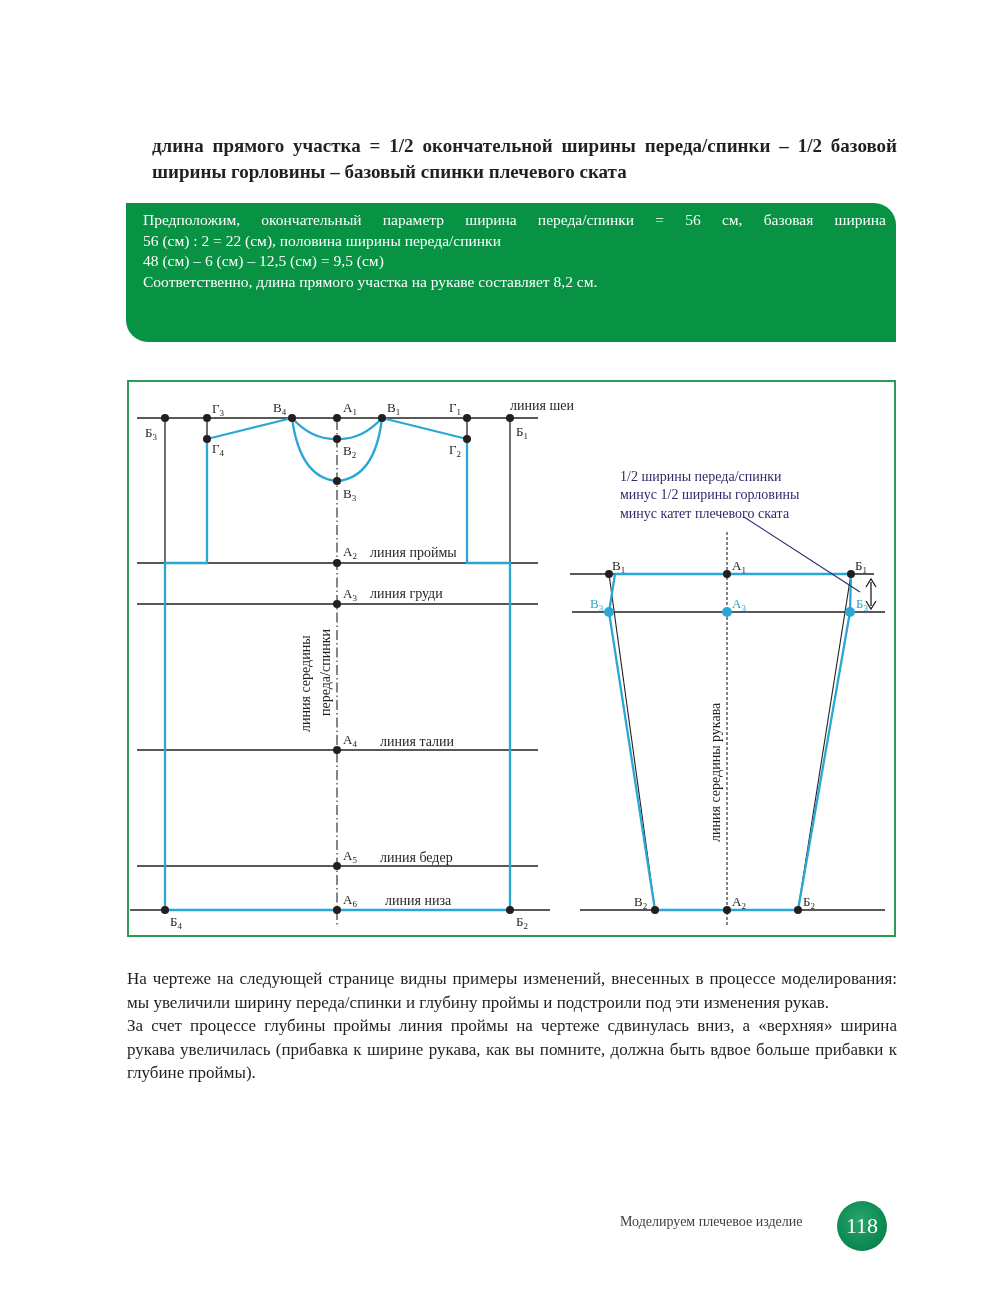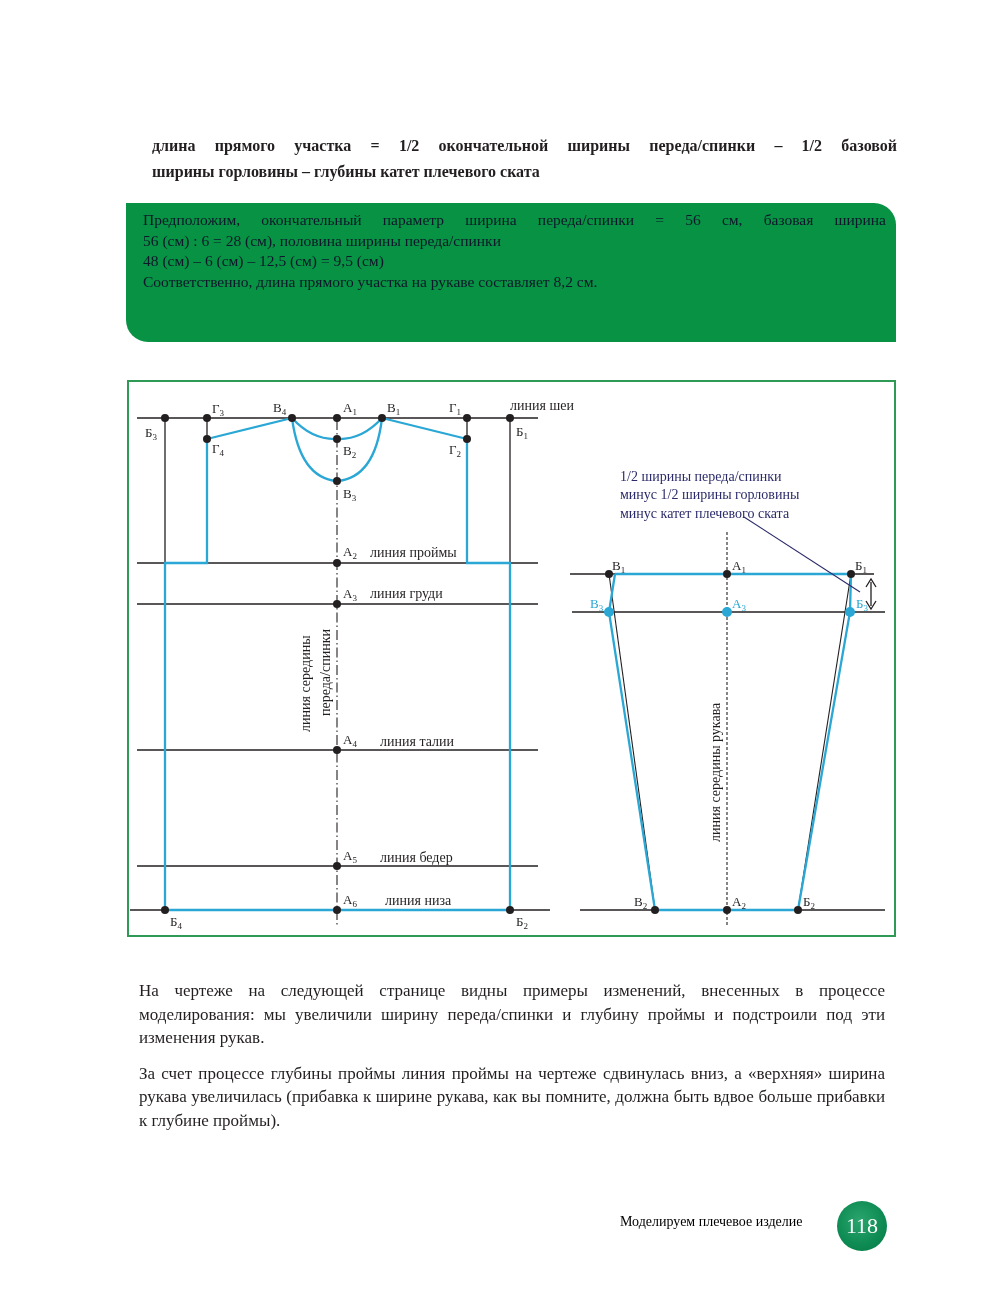--- a/index.html
+++ b/index.html
@@ -1,49 +1,49 @@
 <!DOCTYPE html>
 <html><head>
 <meta charset="utf-8">
 <style>
   html, body { margin:0; padding:0; background:#ffffff; }
   body { width:997px; height:1291px; position:relative; overflow:hidden;
          font-family:"Liberation Serif","DejaVu Serif",serif; color:#231f20; }
   .formula { position:absolute; left:152px; top:133px; width:745px;
-             font-size:16px; font-weight:bold; line-height:26px; text-align:justify; }
+             font-size:19px; font-weight:bold; line-height:26px; text-align:justify; }
   .formula span { display:block; }
   .formula .l1 { text-align-last:justify; }
   .greenbox { position:absolute; left:126px; top:203px; width:770px; height:139px;
-              background:#079244; border-radius:0 22px 0 22px; color:#0f172a;
+              background:#079244; border-radius:0 22px 0 22px; color:#ffffff;
               box-sizing:border-box; padding:7px 10px 0 17px; font-size:15.5px; line-height:20.5px; }
   .greenbox div { white-space:nowrap; }
   .greenbox .j { text-align-last:justify; text-align:justify; white-space:normal; }
   .figure { position:absolute; left:127px; top:380px; width:769px; height:557px;
             border:2px solid #2e9a55; box-sizing:border-box; }
   .figure svg { position:absolute; left:-2px; top:-2px; }
   .svgtext { font-family:"Liberation Serif","DejaVu Serif",serif; }
   .body-text { position:absolute; left:127px; top:967px; width:770px;
                font-size:17px; line-height:23.5px; color:#231f20; text-align:justify; }
-  .body-text p { margin:12px; }
-  .footer-title { position:absolute; left:620px; top:1214px; font-size:14px; color:#000000; }
+  .body-text p { margin:0; }
+  .footer-title { position:absolute; left:620px; top:1214px; font-size:14px; color:#404040; }
   .page-num { position:absolute; left:837px; top:1201px; width:50px; height:50px; border-radius:50%;
               background:radial-gradient(circle at 45% 40%, #2aa56e, #0d8a52 60%, #077843);
               color:#ffffff; font-size:22px; text-align:center; line-height:50px; }
 </style>
 </head>
 <body>
 
 <div class="formula">
   <span class="l1">длина прямого участка = 1/2 окончательной ширины переда/спинки – 1/2 базовой</span>
-  <span>ширины горловины – глубины катет плечевого ската</span>
+  <span>ширины горловины – базовый спинки плечевого ската</span>
 </div>
 
 <div class="greenbox">
   <div class="j">Предположим, окончательный параметр ширина переда/спинки = 56 см, базовая ширина</div>
-  <div>56 (см) : 6 = 28 (см), половина ширины переда/спинки</div>
+  <div>56 (см) : 2 = 22 (см), половина ширины переда/спинки</div>
   <div>48 (см) – 6 (см) – 12,5 (см) = 9,5 (см)</div>
   <div>Соответственно, длина прямого участка на рукаве составляет 8,2 см.</div>
 </div>
 
 <div class="figure">
 <svg width="769" height="557" viewBox="127 380 769 557" xmlns="http://www.w3.org/2000/svg" class="svgtext">
 
   <g stroke="#231f20" stroke-width="1.3" fill="none">
     <line x1="137" y1="418" x2="538" y2="418"></line>
     <line x1="137" y1="563" x2="538" y2="563"></line>

